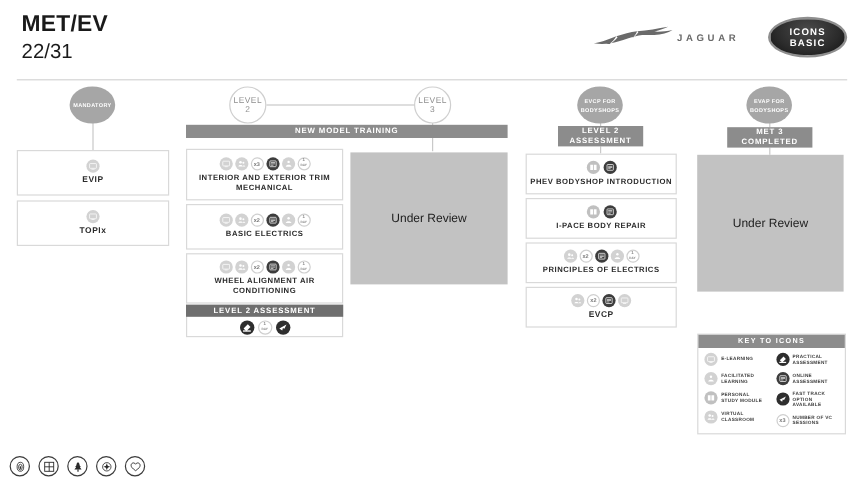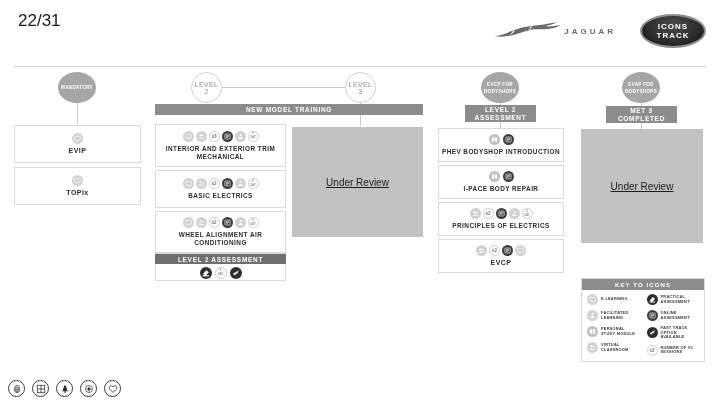--- a/index.html
+++ b/index.html
@@ -69,21 +69,21 @@
   .ic-dark  { background:#3d3d3d; }
   .ic-black { background:#2e2e2e; }
   .ic-x     { background:#ffffff; border:1px solid #cfcfcf; color:#7a7a7a; font-size:4.6px; }
   .ic-day   { background:#ffffff; border:1px solid #cfcfcf; color:#8a8a8a; font-size:3.6px;
               flex-direction:column; line-height:3.6px; }
   .ic svg { display:block; }
 
   .review-box {
     position:absolute; background:#c2c2c2;
     display:flex; align-items:center; justify-content:center;
-    color:#1c1c1c; font-size:10px;text-decoration:underline;
+    color:#1c1c1c; font-size:10px;
   }
 
   
   .key-panel { position:absolute; background:#ffffff; border:1px solid #d9d9d9; }
   .key-head { background:#8c8c8c; color:#fff; font-size:6px; font-weight:bold; letter-spacing:1.1px;
               height:11px; display:flex; align-items:center; justify-content:center; }
   .key-body { display:flex; padding:4px 5px 4px 5px; gap:7px; }
   .key-col  { display:flex; flex-direction:column; gap:5px; }
   .key-item { display:flex; align-items:center; gap:3px; }
   .key-text { font-size:3.9px; font-weight:bold; color:#3a3a3a; line-height:4.6px; letter-spacing:.25px; }
@@ -92,36 +92,37 @@
   .toolbar { position:absolute; left:8px; bottom:8px; display:flex; gap:7px; }
   .tb-btn { width:17px; height:17px; border-radius:50%; border:1.2px solid #3b3b3b;
             display:flex; align-items:center; justify-content:center; background:#fff; }
 </style>
 </head>
 <body>
 
 <div id="page">
 
   <div class="title-block">
+    <div class="title-main">MET/EV</div>
     <div class="title-sub">22/31</div>
   </div>
 
   <div class="logos">
     <div class="logo-jag">
       <svg class="jag-cat" viewBox="0 0 100 26">
         <path fill="#6a6a6a" d="M4 20 C14 19 22 15 30 12 C38 9 46 7 54 6 C60 5.4 66 5 72 4 C78 3 84 2 90 1
           C86 3.2 80 5 74 6.4 C80 7 88 6 95 4.6 C90 8 82 10 74 10.4 C68 10.8 62 10 56 11
           C48 12.4 40 15.6 32 18 C24 20.4 14 22 4 20 Z M30 12 C28 15 26 18 22 21 C26 19 29 16 31.5 13 Z
           M54 6 C53 9 51 12 48 14 C51 12.6 54 10 55.6 7 Z"></path>
       </svg>
       <div class="jag-word">JAGUAR</div>
     </div>
     <div class="lr-oval">
       <div class="lr-l1">ICONS</div>
-      <div class="lr-l2">TRACK</div>
+      <div class="lr-l2">BASIC</div>
     </div>
   </div>
 
   <div class="hr-top"></div>
 
   <div class="connector" style="left:77px; top:102px; width:1px; height:23px;"></div>
   <div class="connector" style="left:222px; top:87px; width:127px; height:1px;"></div>
   <div class="connector" style="left:360px; top:100px; width:1px; height:26px;"></div>
   <div class="connector" style="left:500px; top:100px; width:1px; height:5px;"></div>
   <div class="connector" style="left:500px; top:122px; width:1px; height:6px;"></div>

